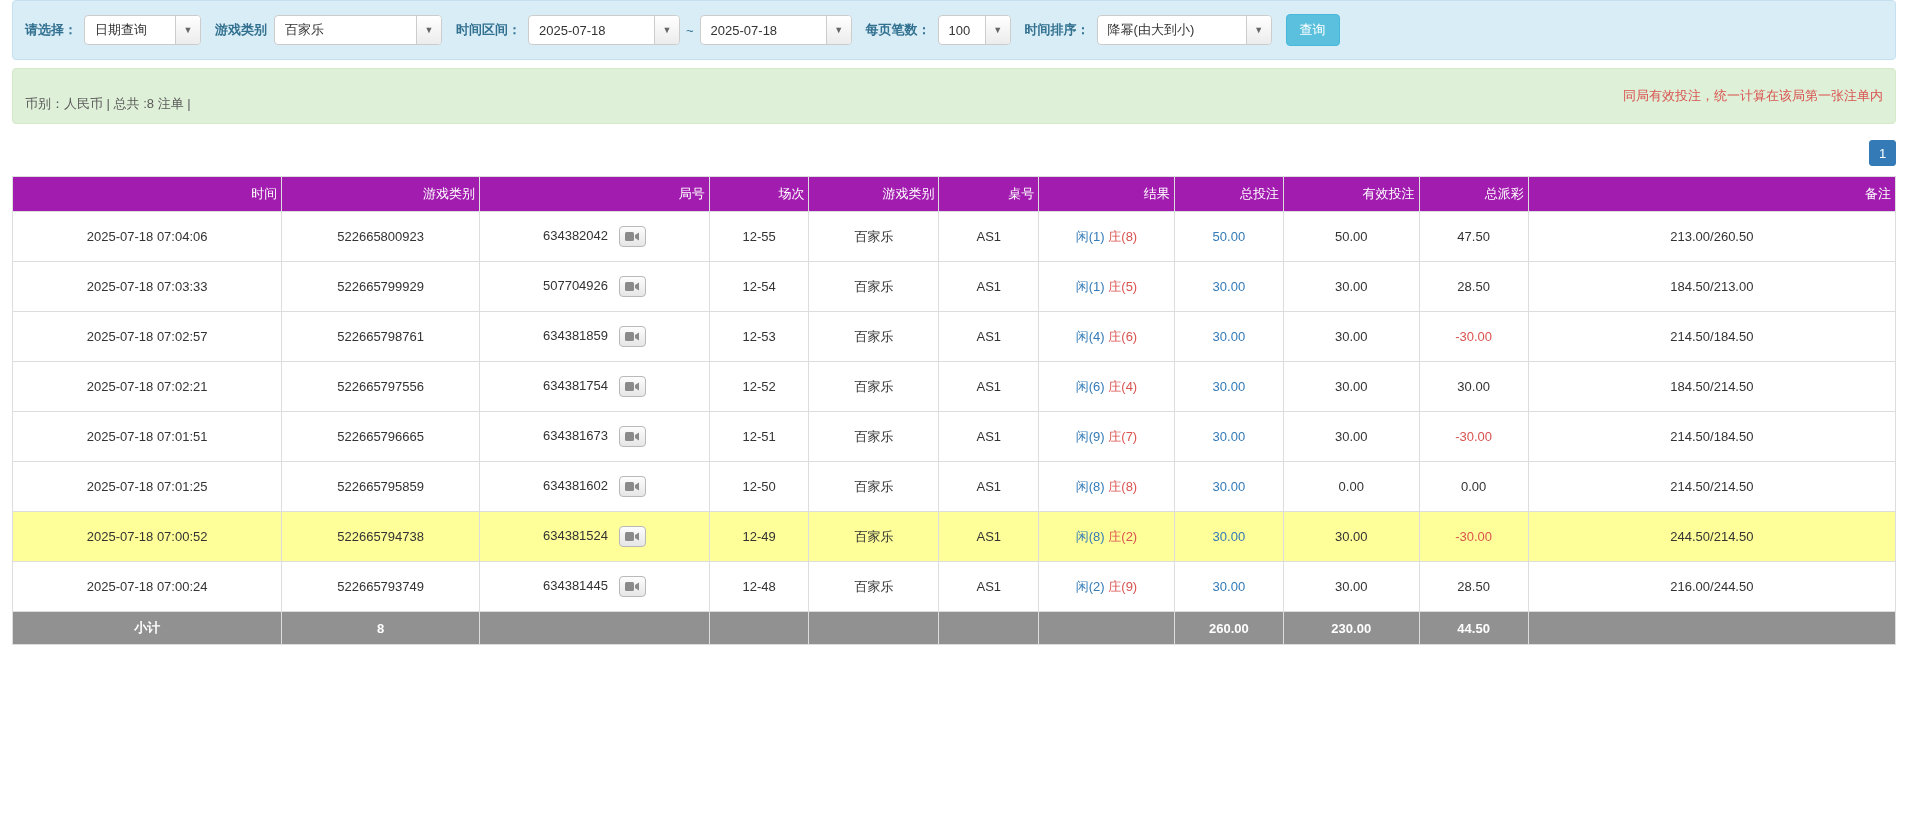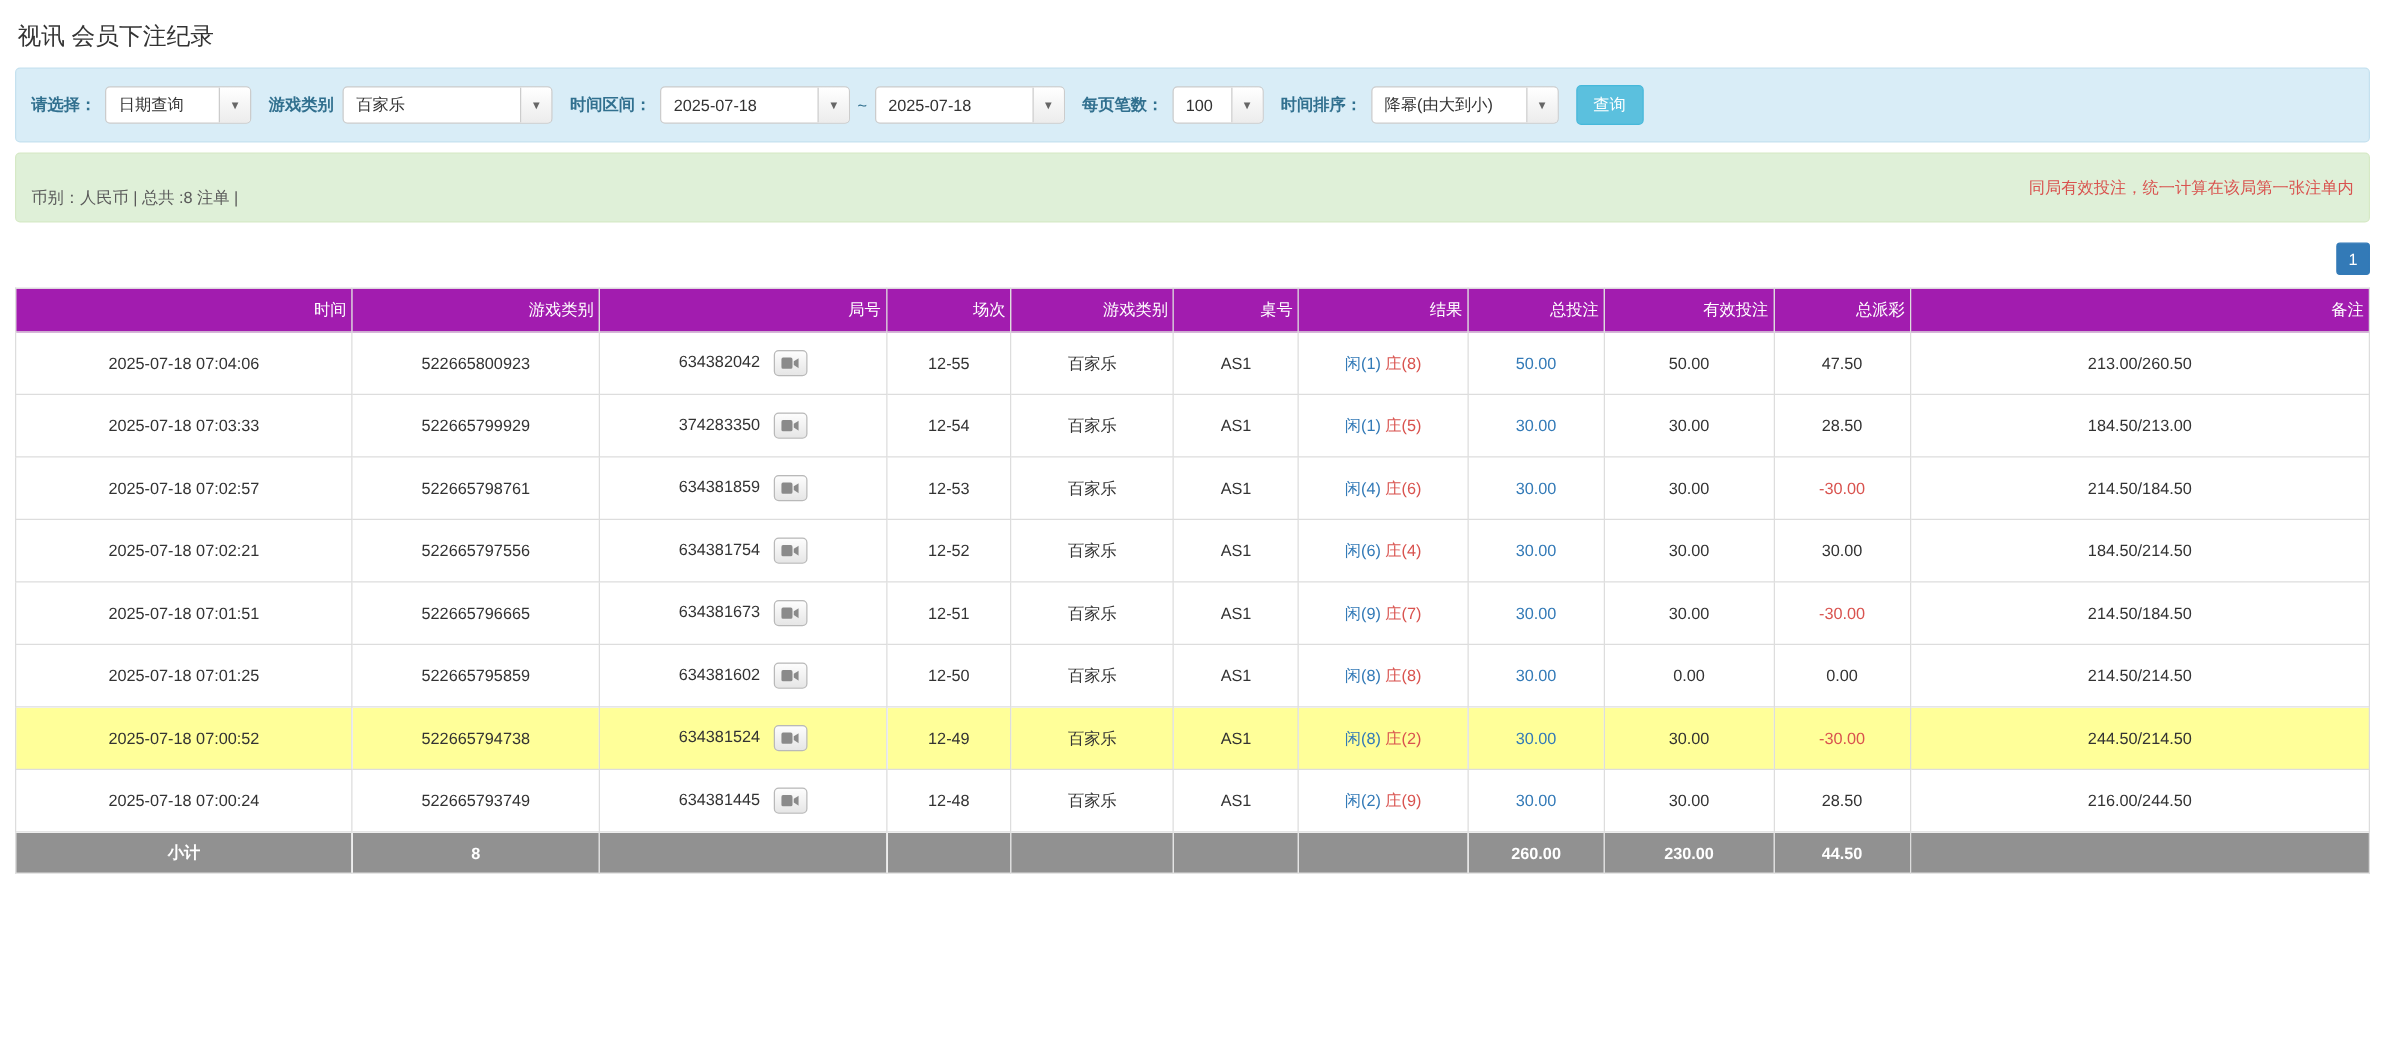--- a/index.html
+++ b/index.html
@@ -24,21 +24,21 @@
   .combo {
     background: #fff; border: 1px solid #ccc; border-radius: 4px;
     height: 30px; display: inline-flex; align-items: stretch; overflow: hidden; cursor: pointer;
   }
   .combo .txt { flex: 1; display: flex; align-items: center; padding: 0 10px; color: #333; white-space: nowrap; }
   .combo .arr {
     width: 25px; border-left: 1px solid #ccc; display: flex; align-items: center; justify-content: center;
     background: linear-gradient(#ffffff, #ececec); color: #666; font-size: 9px;
   }
   .w-select { width: 117px; } .w-game { width: 168px; } .w-date { width: 152px; }
-  .w-size  { width: 73px;  } .w-sort { width: 150px; }
+  .w-size  { width: 73px;  } .w-sort { width: 175px; }
   .btn-query {
     background: #5bc0de; border: 1px solid #46b8da; color: #fff;
     border-radius: 4px; padding: 6px 13px; font-size: 13px; cursor: pointer;
     font-family: inherit;
   }
 
   
   .info-bar {
     margin-top: 8px; background: #dff0d8; border: 1px solid #d6e9c6; border-radius: 4px;
     padding: 10px 12px; display: flex; justify-content: space-between; align-items: center;
@@ -77,21 +77,20 @@
     width: 27px; height: 21px; border: 1px solid #b9b9b9; border-radius: 4px;
     background: linear-gradient(#fdfdfd, #e6e6e6); margin-left: 7px;
     vertical-align: middle; cursor: pointer;
   }
 </style>
 </head>
 <body>
 
 <div class="container">
 
-  <div class="page-title">视讯 会员下注纪录</div>
 
   <div class="filter-bar">
     <div class="filter-group">
       <span class="filter-label">请选择：</span>
       <span class="combo w-select">
         <span class="txt">日期查询</span>
         <span class="arr">▼</span>
       </span>
     </div>
     <div class="filter-group">
@@ -191,21 +190,21 @@
     <td class="blue">50.00</td>
     <td>50.00</td>
     <td>47.50</td>
     <td>213.00/260.50</td>
   </tr>
 
   <tr class="data-row">
     <td>2025-07-18 07:03:33</td>
     <td>522665799929</td>
     <td>
-      <span>374283350</span>
+      <span>507704926</span>
       <span class="icon-btn">
         <svg width="14" height="11" viewBox="0 0 14 11" aria-hidden="true">
           <rect x="0" y="1" width="9" height="9" rx="1.5" fill="#8a8a8a"></rect>
           <path d="M10 4 L14 1.5 V9.5 L10 7 Z" fill="#8a8a8a"></path>
         </svg>
       </span>
     </td>
     <td>12-54</td>
     <td>百家乐</td>
     <td>AS1</td>

